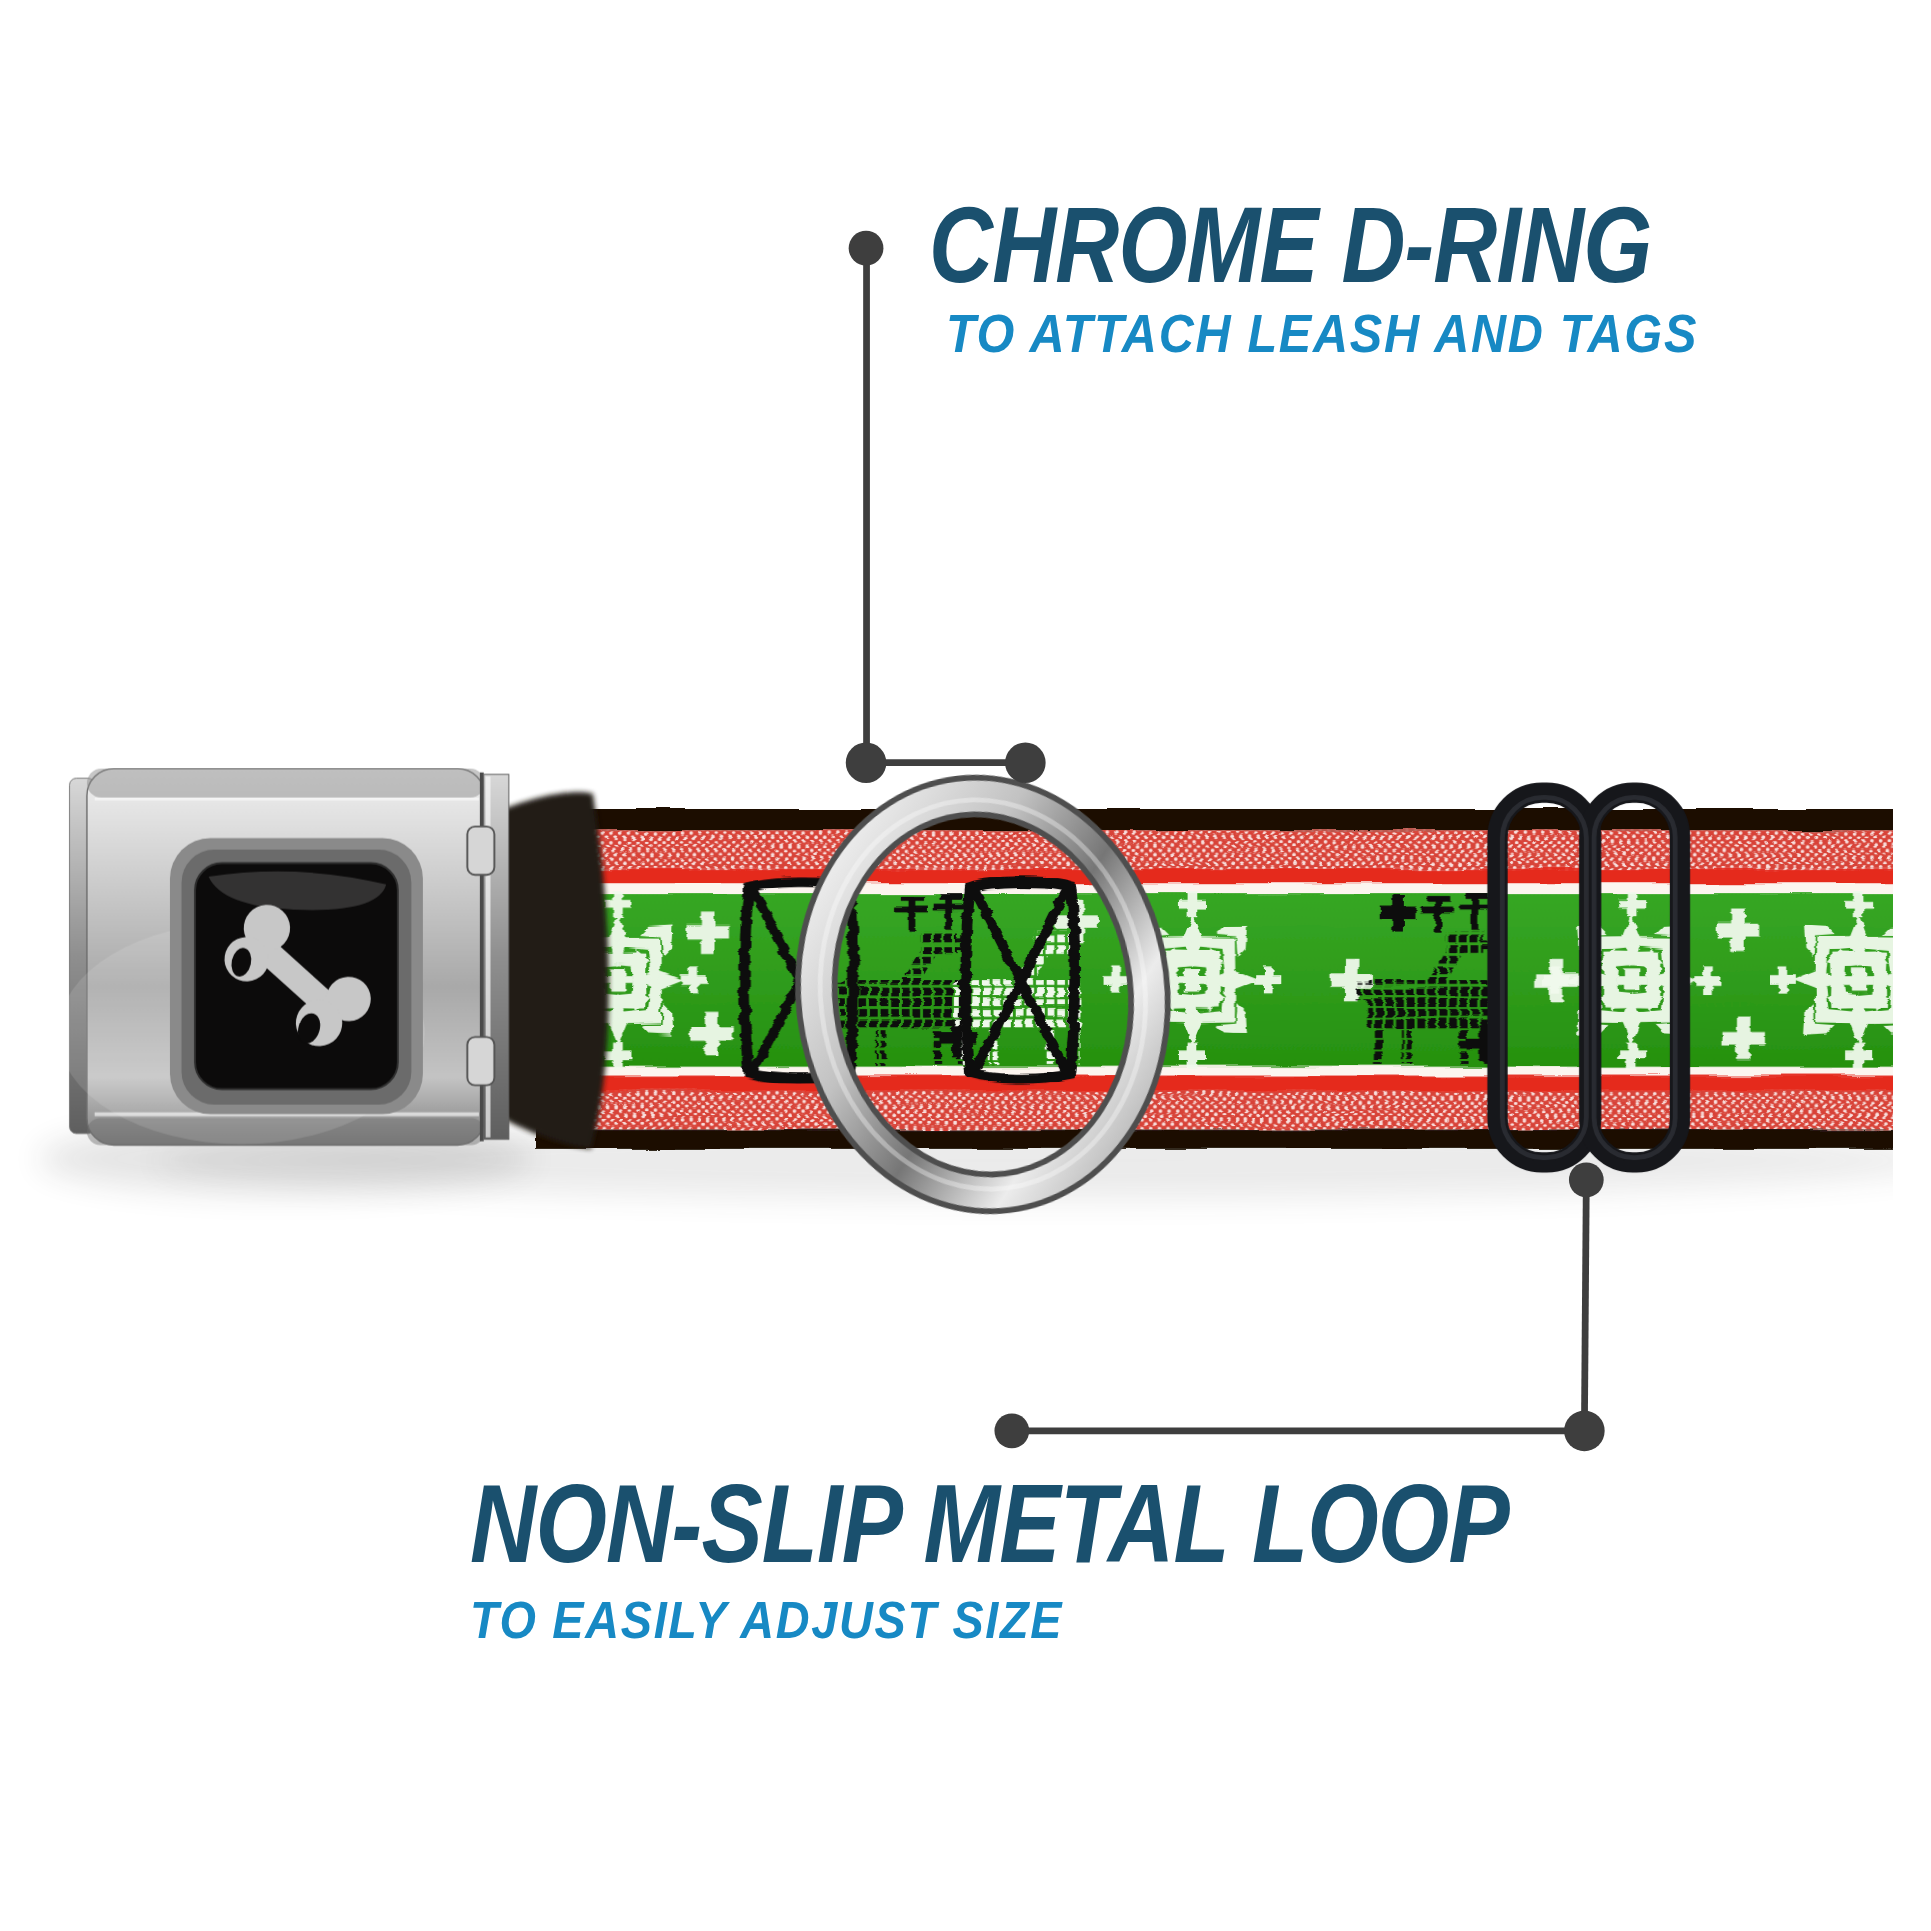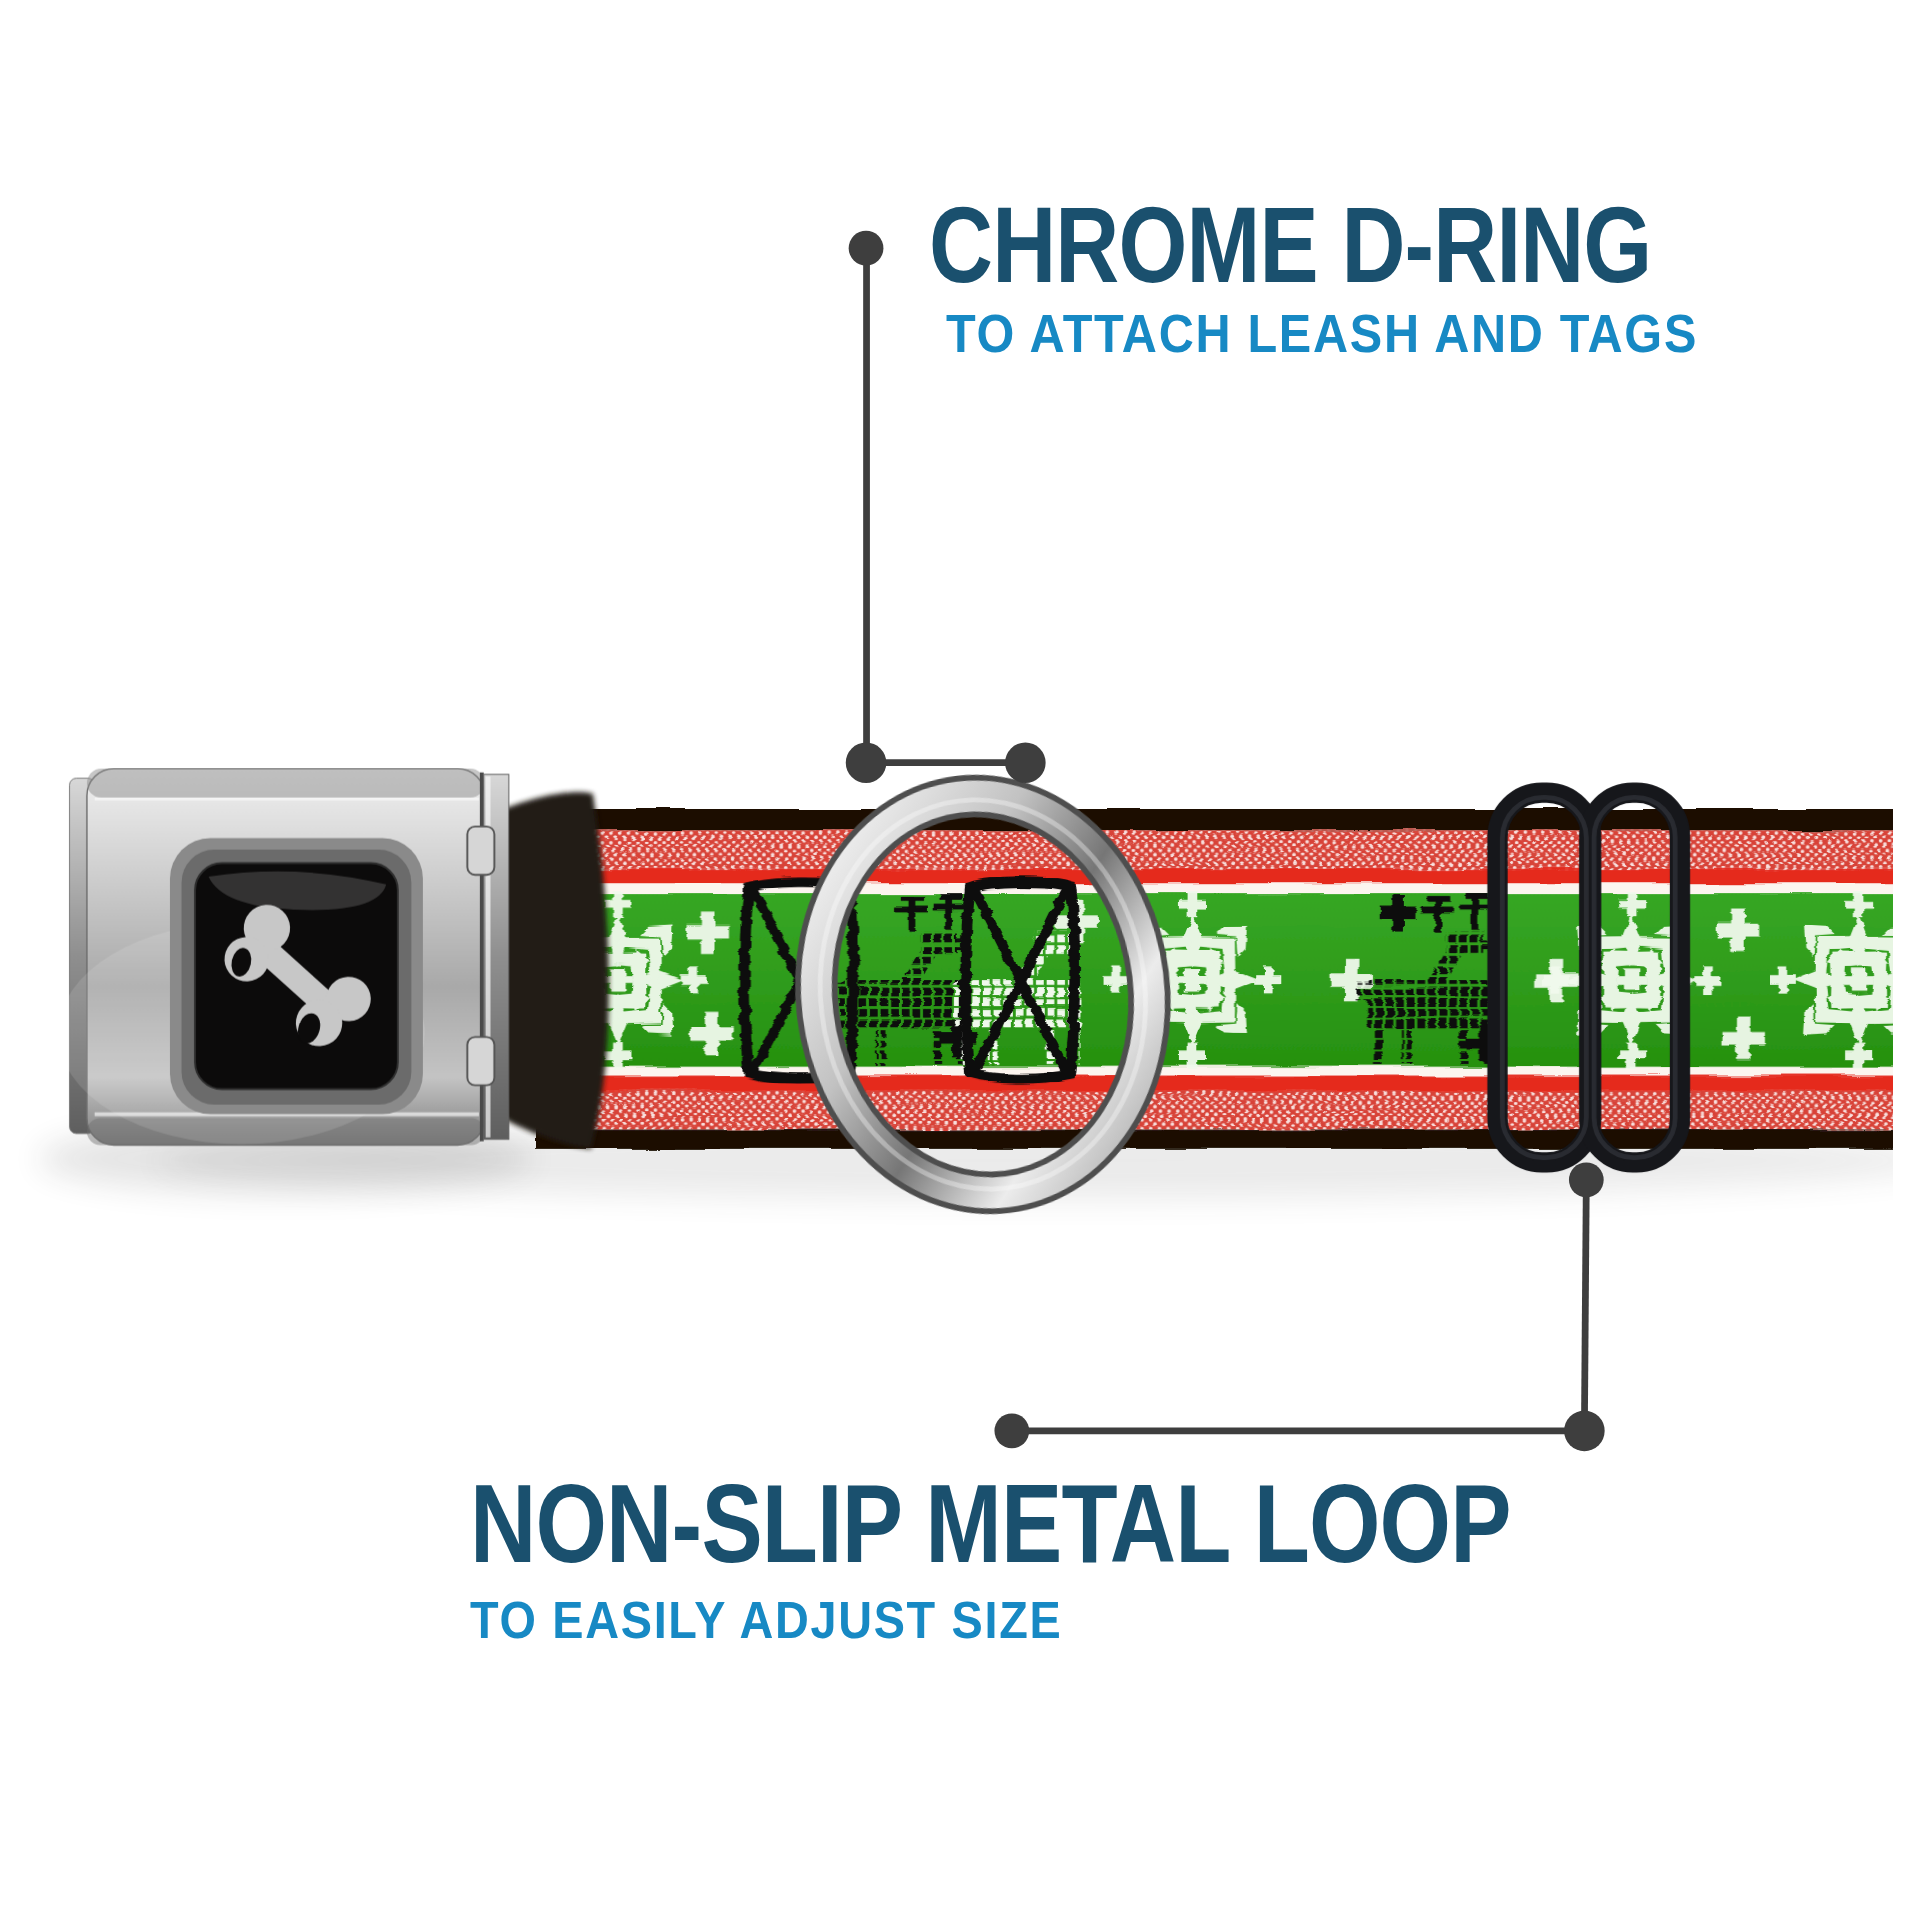--- a/index.html
+++ b/index.html
@@ -1,17 +1,17 @@
 <!DOCTYPE html>
 <html><head>
 <meta charset="utf-8">
 <style>
   html,body{margin:0;padding:0;background:#ffffff;}
   .canvas{position:relative;width:1893px;height:1931px;background:#ffffff;overflow:hidden;
-          font-family:"Liberation Sans", sans-serif;}
+          font-family:"Liberation Sans", sans-serif;font-style:italic;}
   .scene{position:absolute;left:0;top:0;}
   .callout-title{position:absolute;margin:0;font-weight:700;white-space:nowrap;line-height:1;
                  color:#1a506e;transform:scaleX(0.82);transform-origin:left top;letter-spacing:-1px;}
   .callout-sub{position:absolute;margin:0;font-weight:700;white-space:nowrap;line-height:1;
                color:#1789c4;transform:scaleX(0.90);transform-origin:left top;letter-spacing:1.9px;}
   .t1a{left:929px;top:191px;font-size:108px;}
   .t1b{left:946px;top:306px;font-size:54px;}
   .t2a{left:470px;top:1468px;font-size:112px;}
   .t2b{left:470px;top:1594px;font-size:52px;}
 </style>

